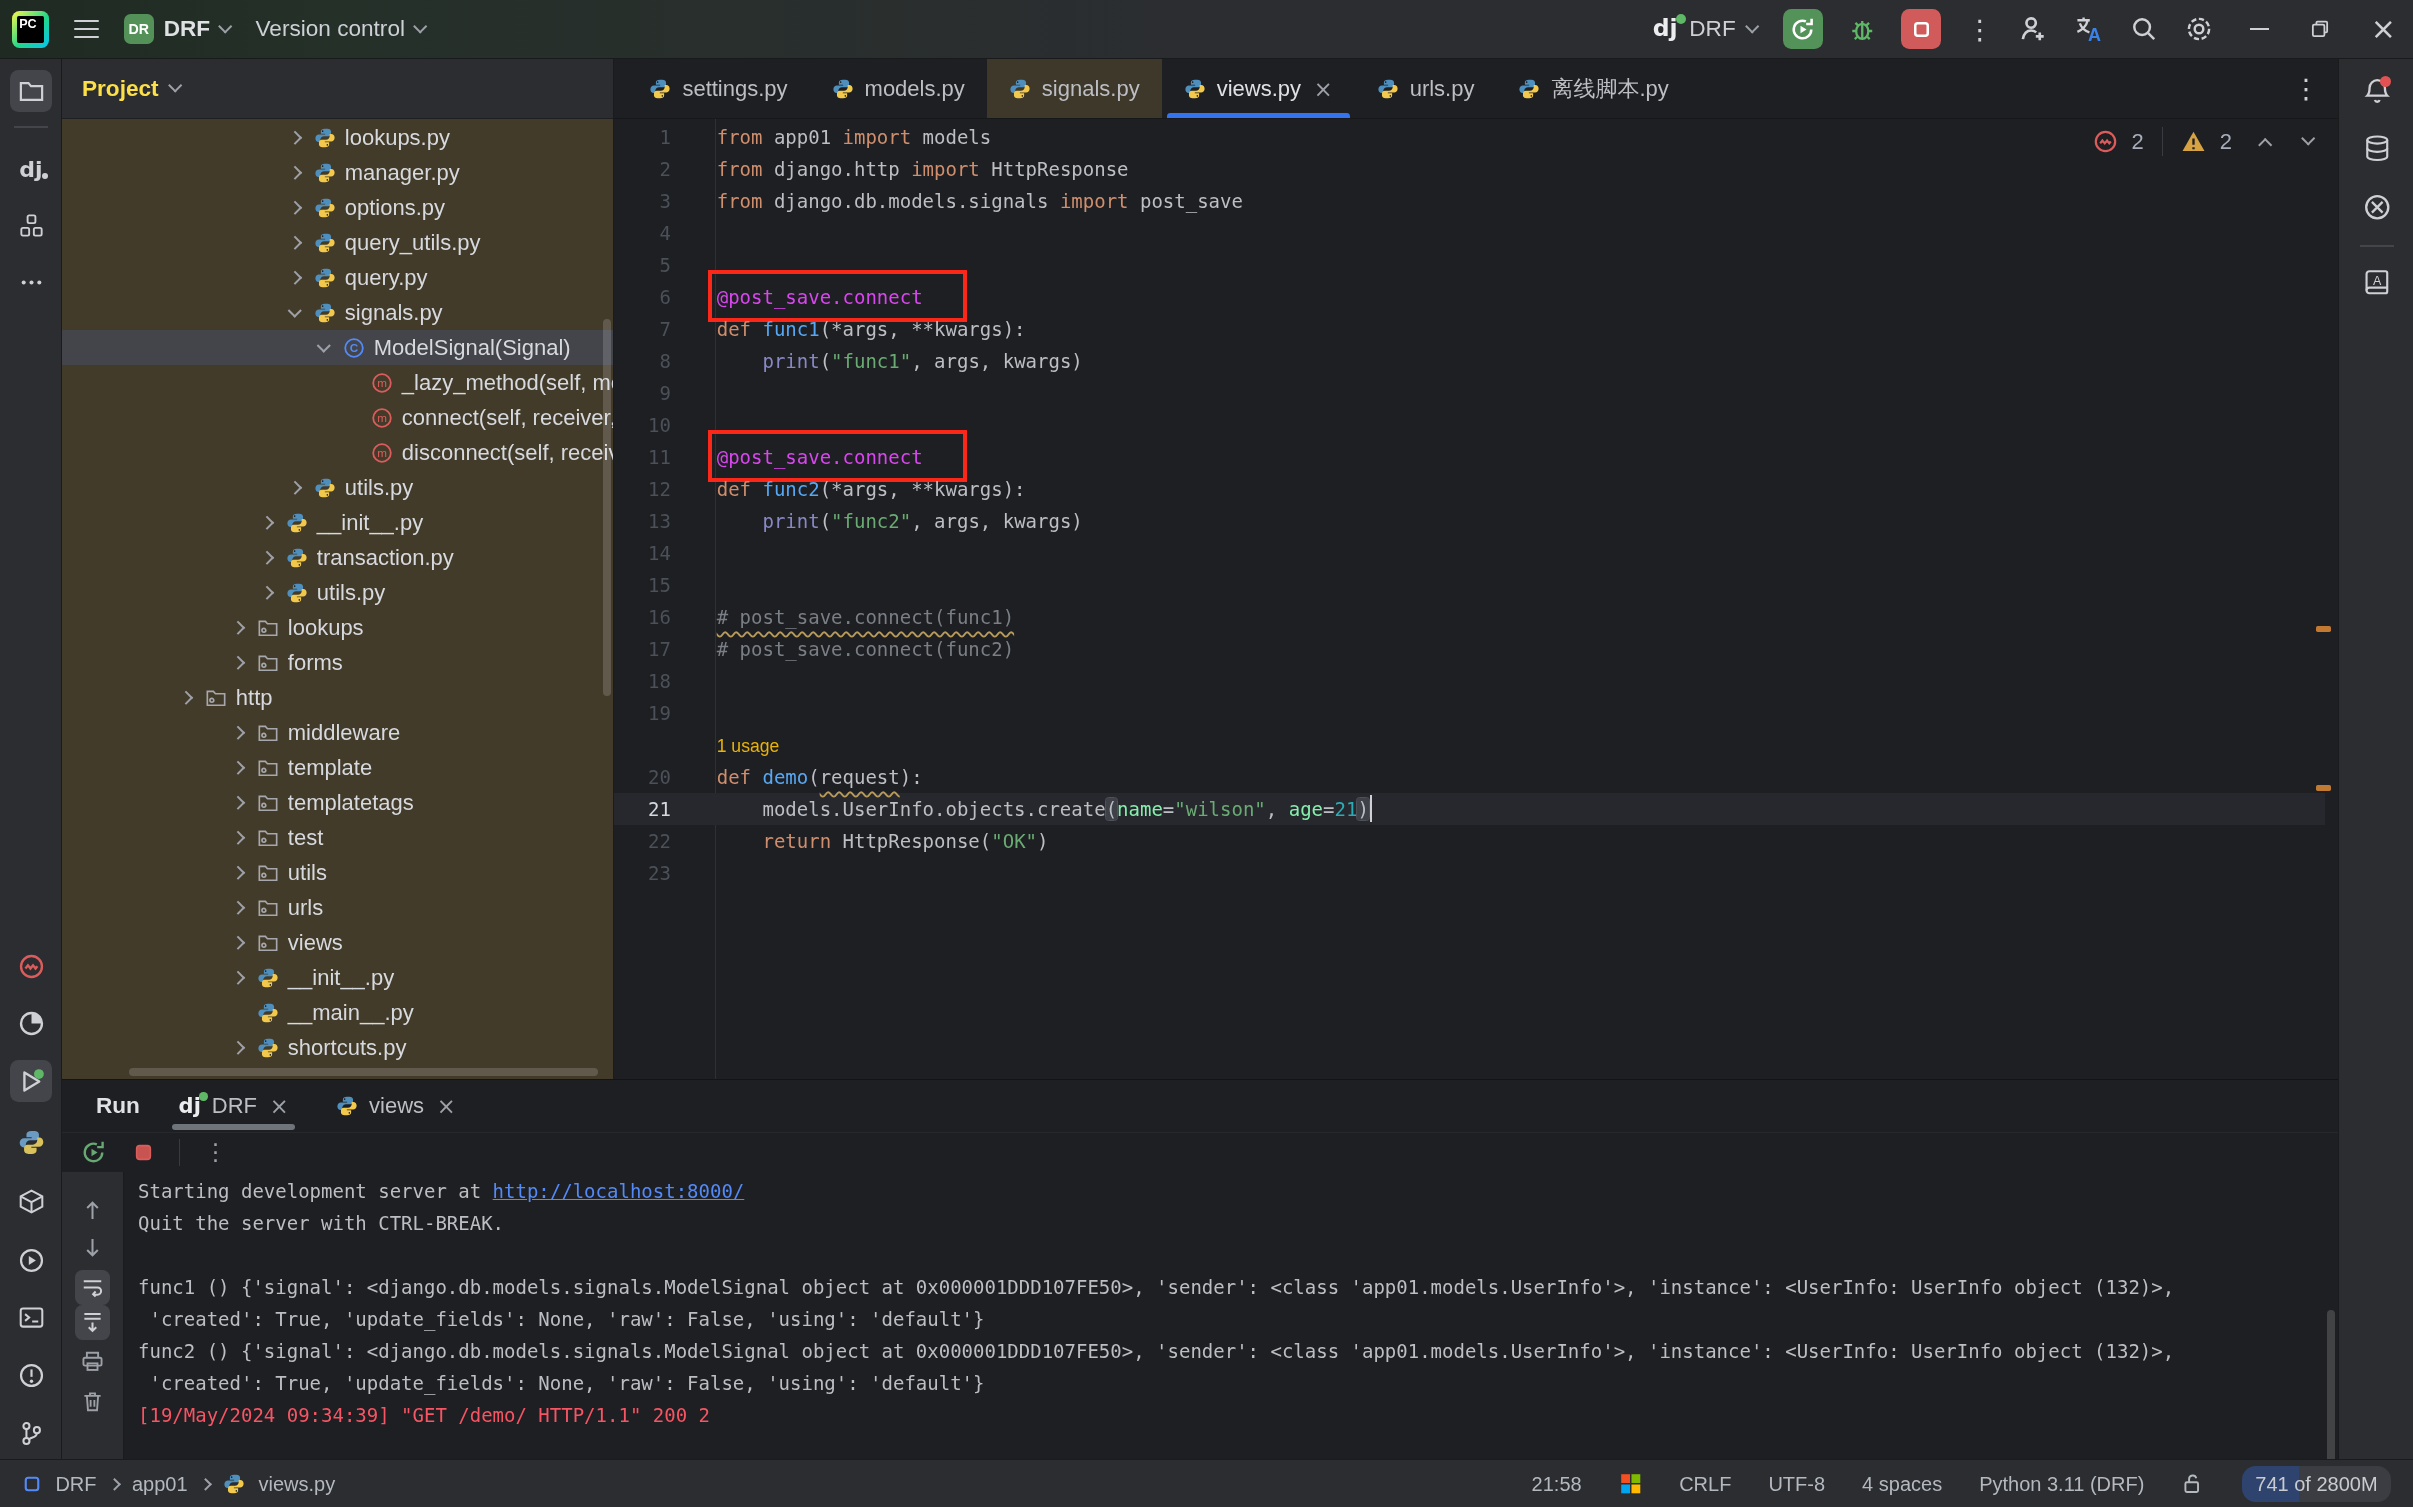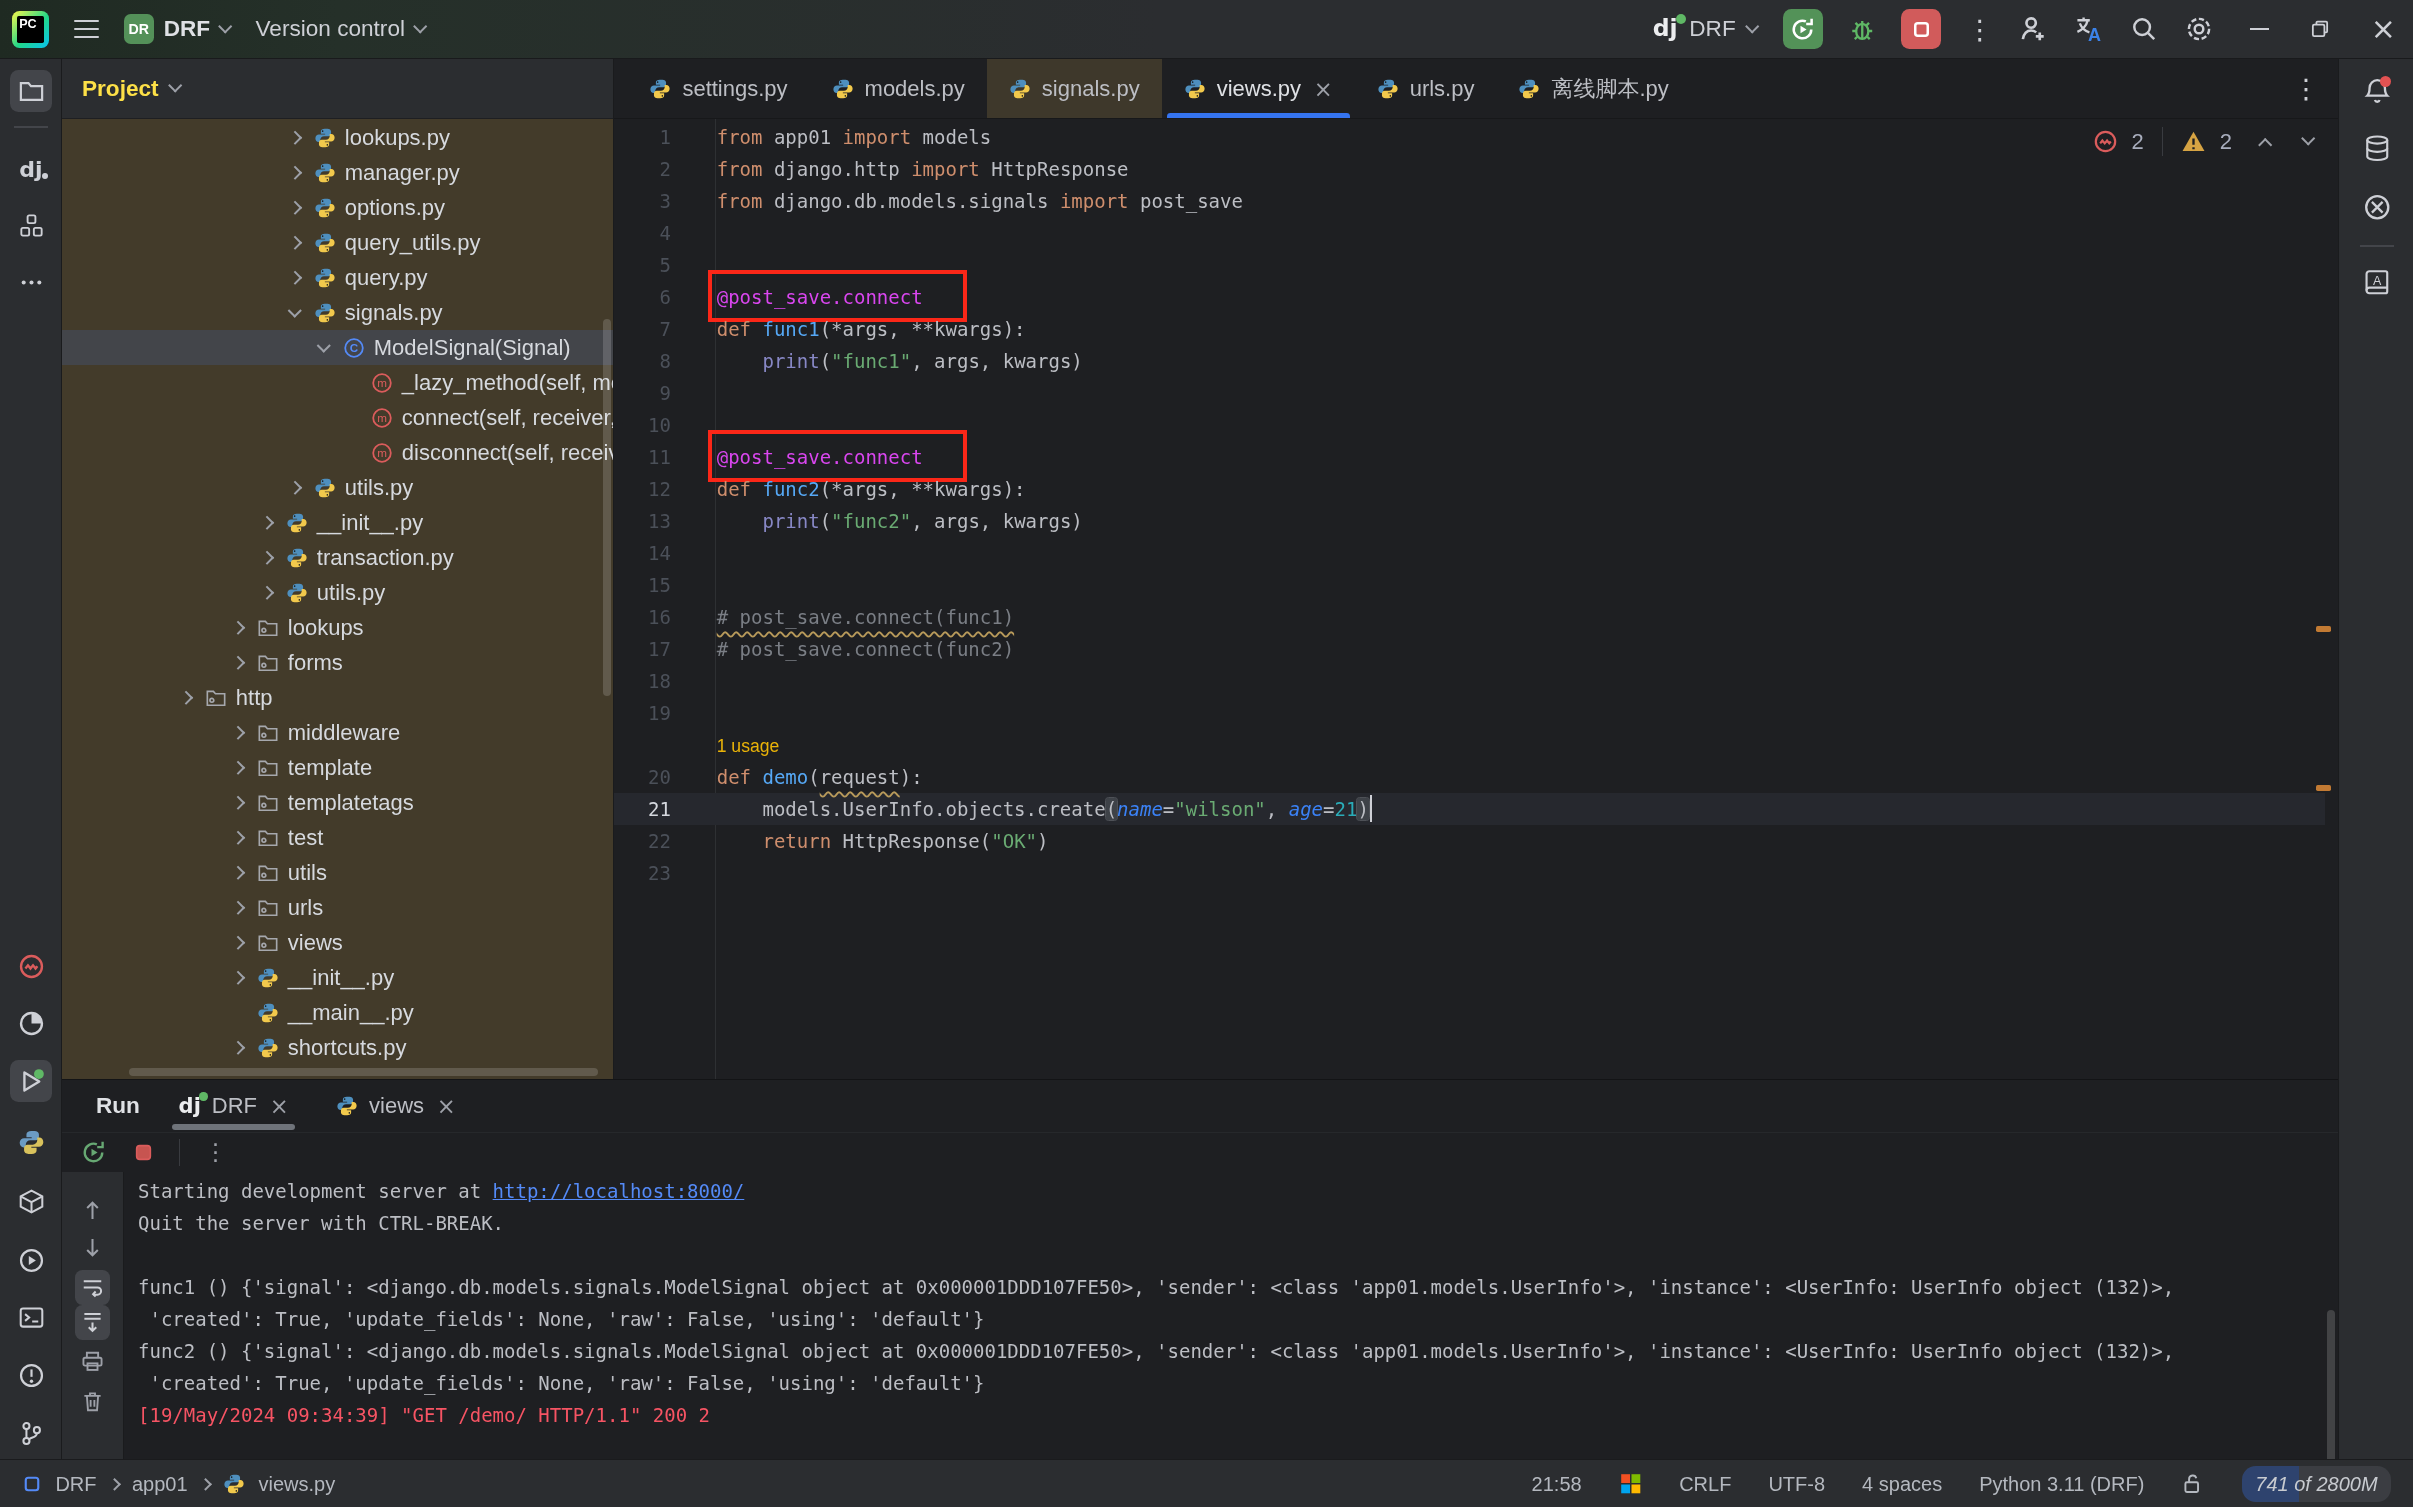--- a/index.html
+++ b/index.html
@@ -80,21 +80,21 @@
   .edbody{position:absolute;left:0;top:60px;right:0;bottom:0;background:#1E1F22;overflow:hidden;}
   .edbody::before{content:"";position:absolute;left:101px;top:0;bottom:0;width:0.8px;background:#2E3033;}
   #code{position:absolute;left:0;top:1.7px;right:13.4px;}
   .cline{display:flex;height:32px;line-height:32px;white-space:pre;
     font-family:"DejaVu Sans Mono",monospace;font-size:19px;}
   .cline.cur{background:#26282E;}
   .lnum{width:101px;flex:none;text-align:right;padding-right:44px;color:#4B5059;box-sizing:border-box;}
   .cline.cur .lnum{color:#D5D8DE;}
   .ltext{padding-left:1.7px;position:relative;}
   .tk.kw{color:#CF8E6D;} .tk.pl{color:#BCBEC4;} .tk.fn{color:#56A8F5;} .tk.bi{color:#8888C6;}
-  .tk.st{color:#6AAB73;} .tk.deco{color:#d946ef;} .tk.cm{color:#7A7E85;} .tk.nu{color:#2AACB8;} .tk.na{color:#3b82f6;font-style:italic;}
+  .tk.st{color:#6AAB73;} .tk.deco{color:#d946ef;} .tk.cm{color:#7A7E85;} .tk.nu{color:#2AACB8;} .tk.na{color:#86efac;}
   .tk.cmw{color:#7A7E85;text-decoration:underline wavy #B89A5A 1.7px;text-underline-offset:6.7px;}
   .tk.wv{color:#BCBEC4;text-decoration:underline wavy #B89A5A 1.7px;text-underline-offset:6.7px;}
   .tk.br{color:#BCBEC4;background:#3E4248;outline:0.8px solid #4E5157;border-radius:2.5px;}
   .tk.caret{display:inline-block;width:2.5px;height:27px;background:#CED0D6;vertical-align:-5.9px;margin-left:0.8px;}
   .redbox{position:relative;display:inline-block;}
   .redbox::after{content:"";position:absolute;left:-8.4px;right:-44px;top:-11px;bottom:-9.2px;
     border:4.2px solid #FB2718;pointer-events:none;}
   .inlay{color:#eab308;font-size:17.6px;font-family:"Liberation Sans",sans-serif;}
   .inspect{position:absolute;top:8.4px;right:25px;display:flex;align-items:center;gap:13.4px;
     font-size:22px;color:#A8ADBD;}
@@ -124,21 +124,21 @@
 
   
   .sbar{position:absolute;left:0;top:1459px;width:2413px;height:49px;background:#2B2D30;
     border-top:0.8px solid #1A1B1D;box-sizing:border-box;display:flex;align-items:center;
     font-size:20px;color:#B4B8BF;padding:0 22px;}
   .crumbs{display:flex;align-items:center;gap:13.4px;}
   .crumb{cursor:pointer;}
   .sright{margin-left:auto;display:flex;align-items:center;gap:37px;}
   .sitem{cursor:pointer;white-space:nowrap;}
   .memchip{padding:6.7px 13.4px;border-radius:14px;cursor:pointer;
-    background:linear-gradient(90deg,#2E436E 0 38%,#3B3D42 38%);color:#C8CBD0;font-style:italic;}
+    background:linear-gradient(90deg,#2E436E 0 38%,#3B3D42 38%);color:#C8CBD0;}
   svg{display:block;}
 </style>
 </head>
 <body>
 
 <div id="app">
 
   <div class="titlebar">
     <div class="tb-left">
       <div class="pclogo">

